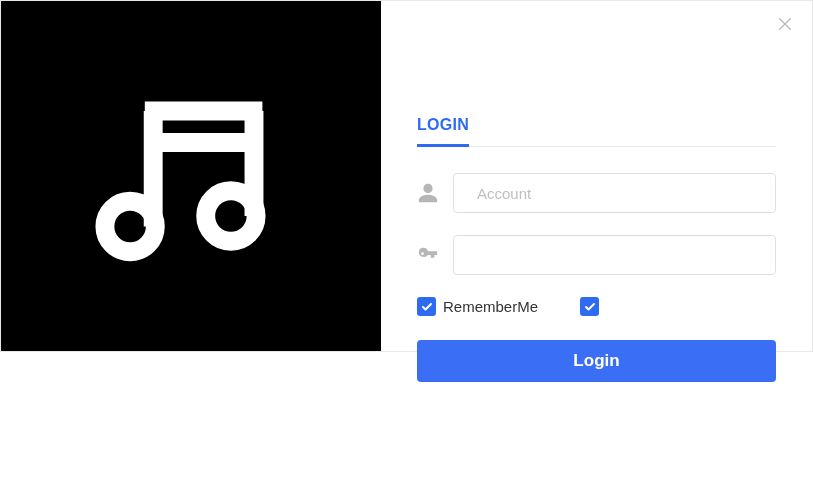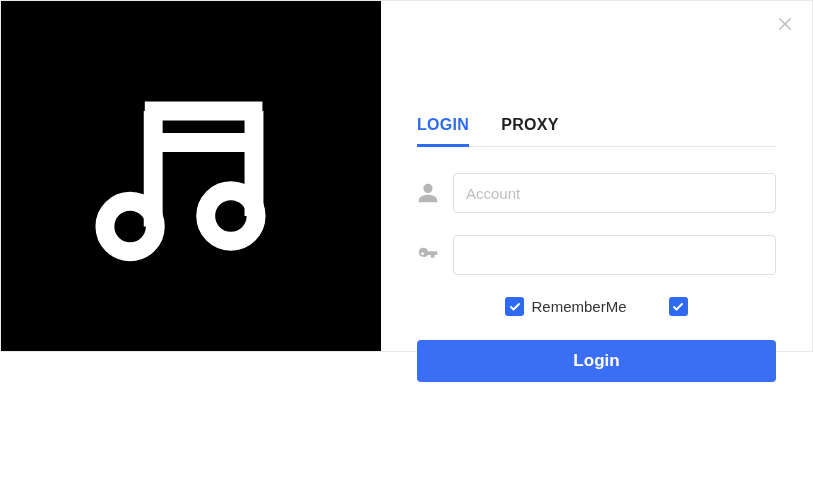--- a/index.html
+++ b/index.html
@@ -72,29 +72,28 @@
     display: flex;
     align-items: center;
     justify-content: center;
   }
   .field-icon svg { fill: #b6b6b6; }
   .text-input {
     flex: 1;
     height: 40px;
     border: 1px solid #dcdfe6;
     border-radius: 4px;
-    padding: 0 12px;
+    padding: 0 23px;
     font-size: 15px;
     color: #444;
     outline: none;
   }
   .text-input::placeholder { color: #bfbfbf; }
   .checks {
     display: flex;
-    justify-content: center;
     gap: 42px;
     margin: 8px 0 24px 0;
   }
   .check {
     display: flex;
     align-items: center;
     gap: 7px;
     cursor: pointer;
     font-size: 15px;
     color: #333;
@@ -146,21 +145,20 @@
     <div class="close-btn">
       <span>
         <svg viewBox="0 0 24 24">
             <path d="M4 4 L20 20 M20 4 L4 20" stroke="#b9b9b9" stroke-width="2" stroke-linecap="round"></path>
           </svg>
       </span>
     </div>
 
     <div class="tabs">
       <div class="tab active">LOGIN</div>
-      <div class="tab">PROXY</div>
     </div>
 
     <div class="field-row">
       <span class="field-icon">
         <svg viewBox="0 0 24 24" width="22" height="22">
             <path d="M12 12c2.7 0 5-2.3 5-5s-2.3-5-5-5-5 2.3-5 5 2.3 5 5 5zm0 2c-3.8 0-10 1.7-10 6v2h20v-2c0-4.3-6.2-6-10-6z"></path>
           </svg>
       </span>
       <input type="text" class="text-input" placeholder="Account" style="">
     </div>

